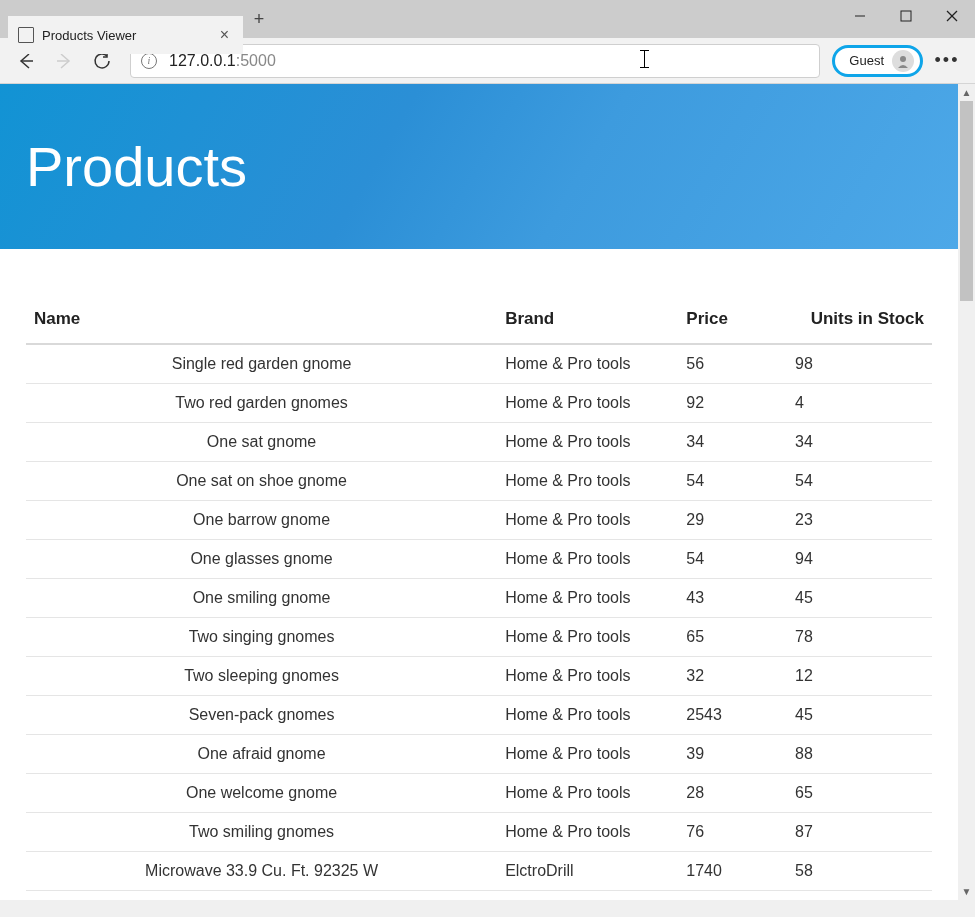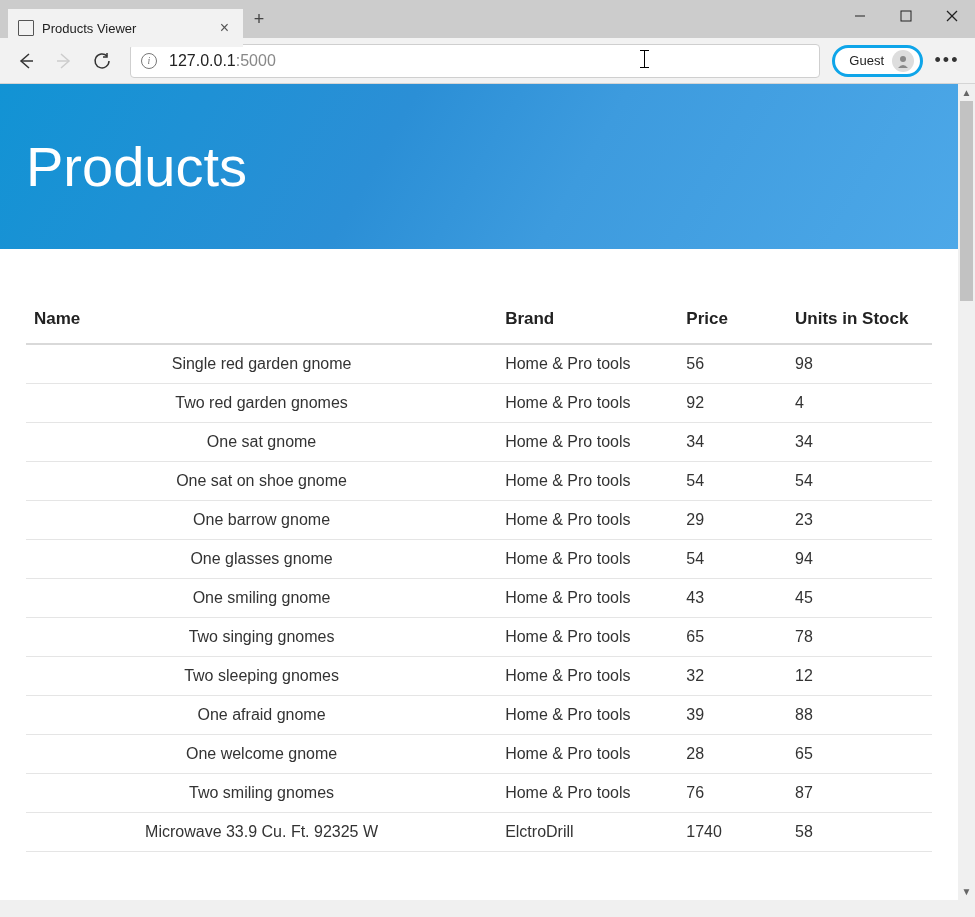--- a/index.html
+++ b/index.html
@@ -22,21 +22,21 @@
       height: 38px;
       display: flex;
       align-items: flex-start;
       position: relative;
     }
     .tab {
       background: #f2f2f2;
       height: 38px;
       width: 235px;
       margin-left: 8px;
-      margin-top: 9px;
+      margin-top: 16px;
       display: flex;
       align-items: center;
       padding: 0 10px;
       border-top-left-radius: 0;
       border-top-right-radius: 0;
       position: relative;
     }
     .tab-icon {
       width: 16px;
       height: 16px;
@@ -201,21 +201,21 @@
       border-collapse: collapse;
     }
     thead th {
       text-align: left;
       font-size: 17px;
       font-weight: 700;
       color: #222;
       padding: 10px 8px 14px 8px;
       border-bottom: 2px solid #d9d9d9;
     }
-    thead th:nth-child(4) { text-align: left; }
+    thead th:nth-child(4) { text-align: right; }
     tbody td {
       font-size: 16px;
       color: #333;
       padding: 10px 8px;
       border-bottom: 1px solid #e5e5e5;
     }
     tbody td:nth-child(4) { }
     tbody td:nth-child(1) { width: 52%; text-align: center; }
     tbody td:nth-child(2) { width: 20%; }
     tbody td:nth-child(3) { width: 12%; }
@@ -419,20 +419,26 @@
               <td>65</td>
               <td>78</td>
             </tr>
             <tr>
               <td>Two sleeping gnomes</td>
               <td>Home &amp; Pro tools</td>
               <td>32</td>
               <td>12</td>
             </tr>
             <tr>
+              <td>Seven-pack gnomes</td>
+              <td>Home &amp; Pro tools</td>
+              <td>2543</td>
+              <td>45</td>
+            </tr>
+            <tr>
               <td>One afraid gnome</td>
               <td>Home &amp; Pro tools</td>
               <td>39</td>
               <td>88</td>
             </tr>
             <tr>
               <td>One welcome gnome</td>
               <td>Home &amp; Pro tools</td>
               <td>28</td>
               <td>65</td>

